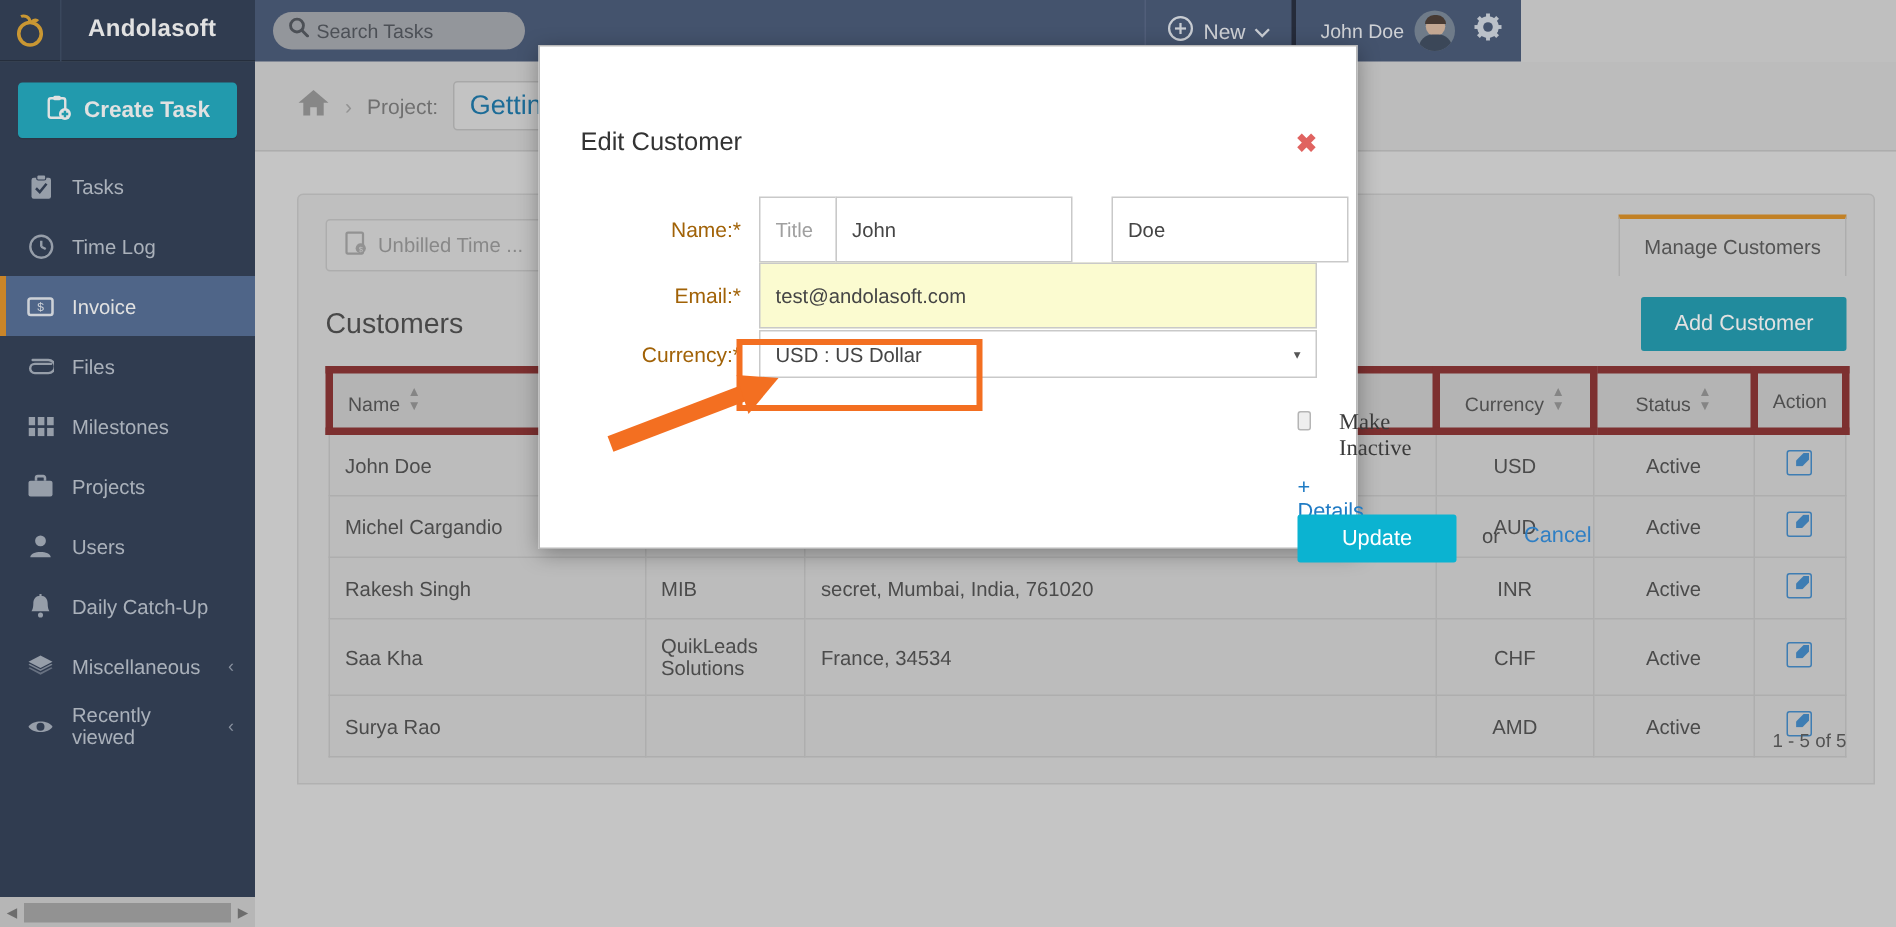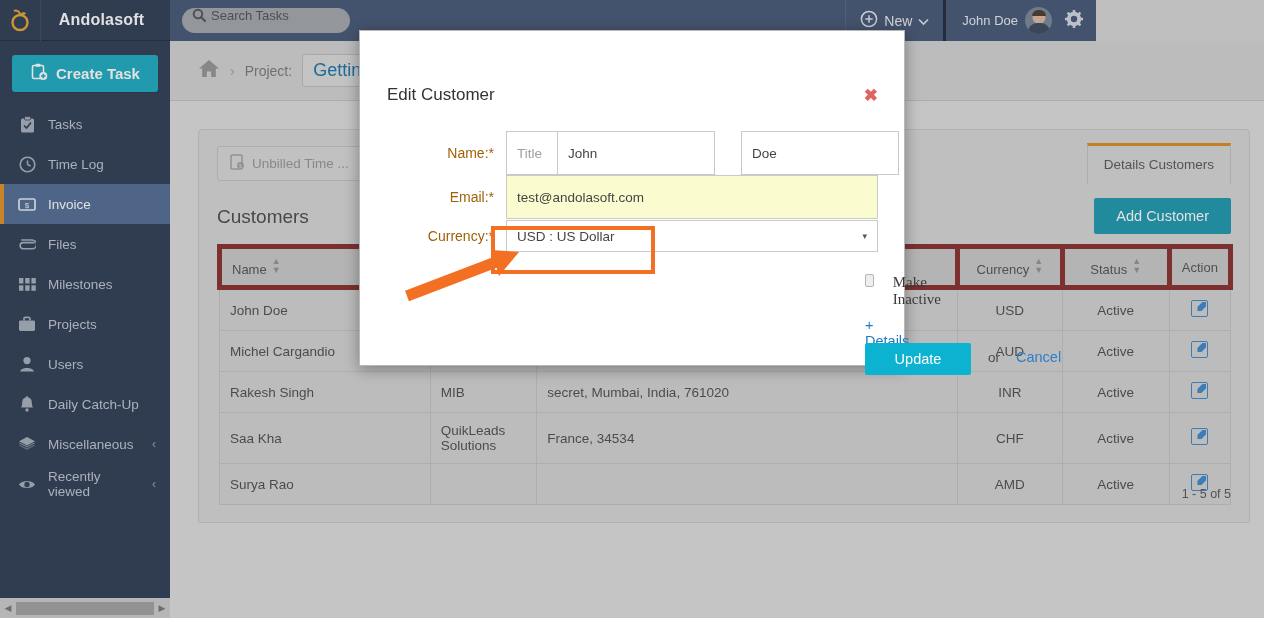--- a/index.html
+++ b/index.html
@@ -6,39 +6,39 @@
   html, body {
     width: 1264px; height: 618px;
     font-family: "Liberation Sans", sans-serif;
     overflow: hidden;
     background: #d4d4d4;
   }
   #app { position: relative; width: 1264px; height: 618px; }
 
   
   .topbar {
-    position: absolute; left: 0; top: 0; width: 1096px; height: 41px;
+    position: absolute; left: 0; top: 0; width: 1014px; height: 41px;
     background: #36496b; display: flex; align-items: center; z-index: 5;
   }
   .logo-cell {
     width: 170px; height: 41px; background: #1d2c46;
     display: flex; align-items: center; border-bottom: 1px solid #0f1a2c;
   }
   .logo-mark {
     width: 41px; height: 41px; display: flex; align-items: center; justify-content: center;
     border-right: 1px solid #2a3b57;
   }
   .logo-mark svg { display: block; }
   .logo-text {
     flex: 1; text-align: center; color: #fff; font-size: 16px; font-weight: bold;
     letter-spacing: .2px; padding-right: 8px;
   }
   .search-wrap {
     margin-left: 12px; width: 168px; height: 25px; background: #9c9fa6;
-    border-radius: 13px; display: flex; align-items: flex-start; padding: 0 10px;
+    border-radius: 13px; display: flex; align-items: center; padding: 0 10px;
   }
   .search-wrap svg { flex: none; }
   .search-input {
     border: 0; background: transparent; outline: none; margin-left: 5px;
     font-family: "Liberation Sans", sans-serif; font-size: 13px; color: #41464e; width: 130px;
   }
   .search-input::placeholder { color: #41464e; }
   .topbar-right {
     margin-left: auto; display: flex; align-items: center; height: 41px;
   }
@@ -451,21 +451,21 @@
               <rect x="1" y="1" width="11" height="14" rx="1" fill="none" stroke="#9a9a9a" stroke-width="1.5"></rect>
               <circle cx="10.5" cy="11.5" r="3.4" fill="#9a9a9a"></circle>
               <text x="10.5" y="14" font-size="5" fill="#d6d6d6" text-anchor="middle" font-family="Liberation Sans, sans-serif">$</text>
             </svg>
           </span>
           <span>Unbilled Time  ...</span>
         </div>
       </div>
 
       <div class="tabs">
-        <div class="tab">Details Customers</div>
+        <div class="tab">Manage Customers</div>
       </div>
 
       <div class="panel-title">Customers</div>
       <div class="add-btn">Add Customer</div>
 
       <table class="cust">
         <colgroup>
           <col style="width:213px">
             <col style="width:107px">
             <col style="width:427px">

